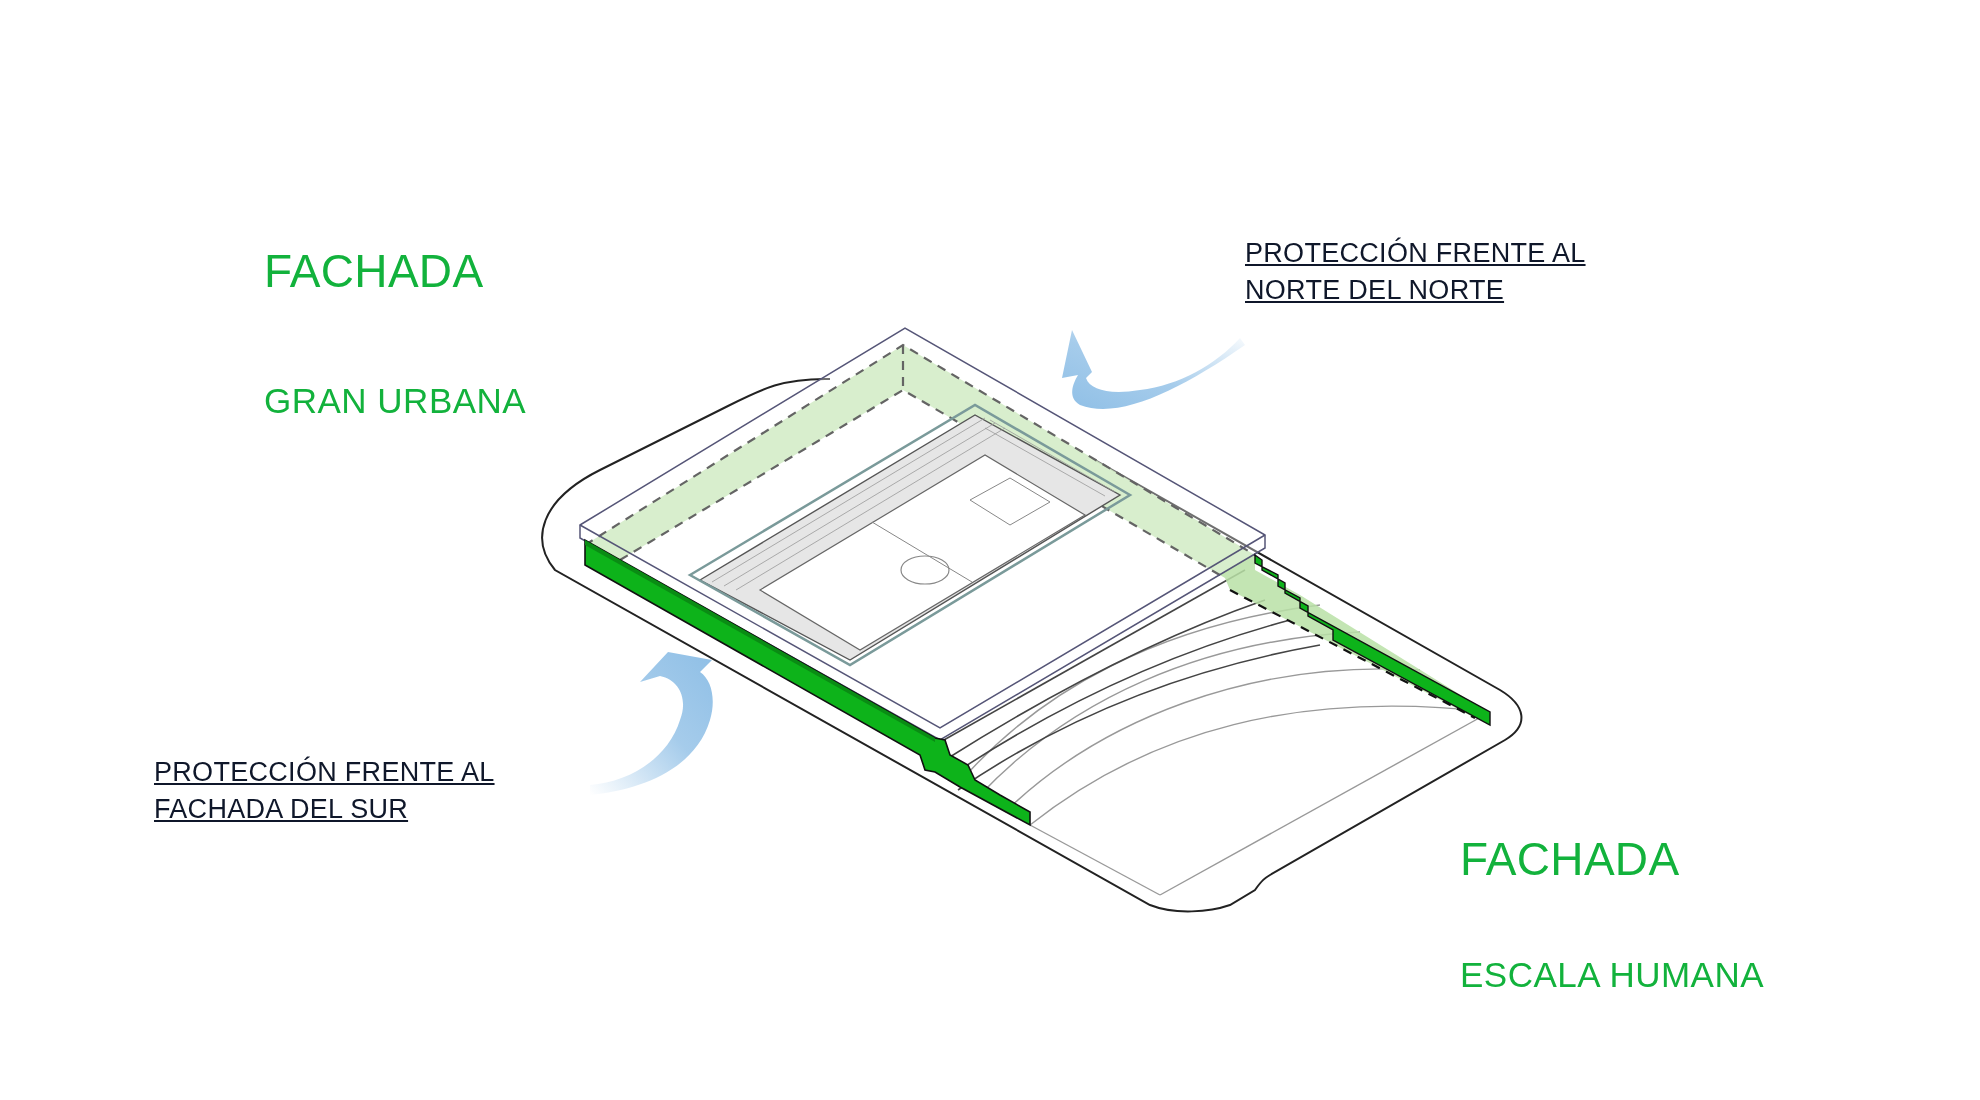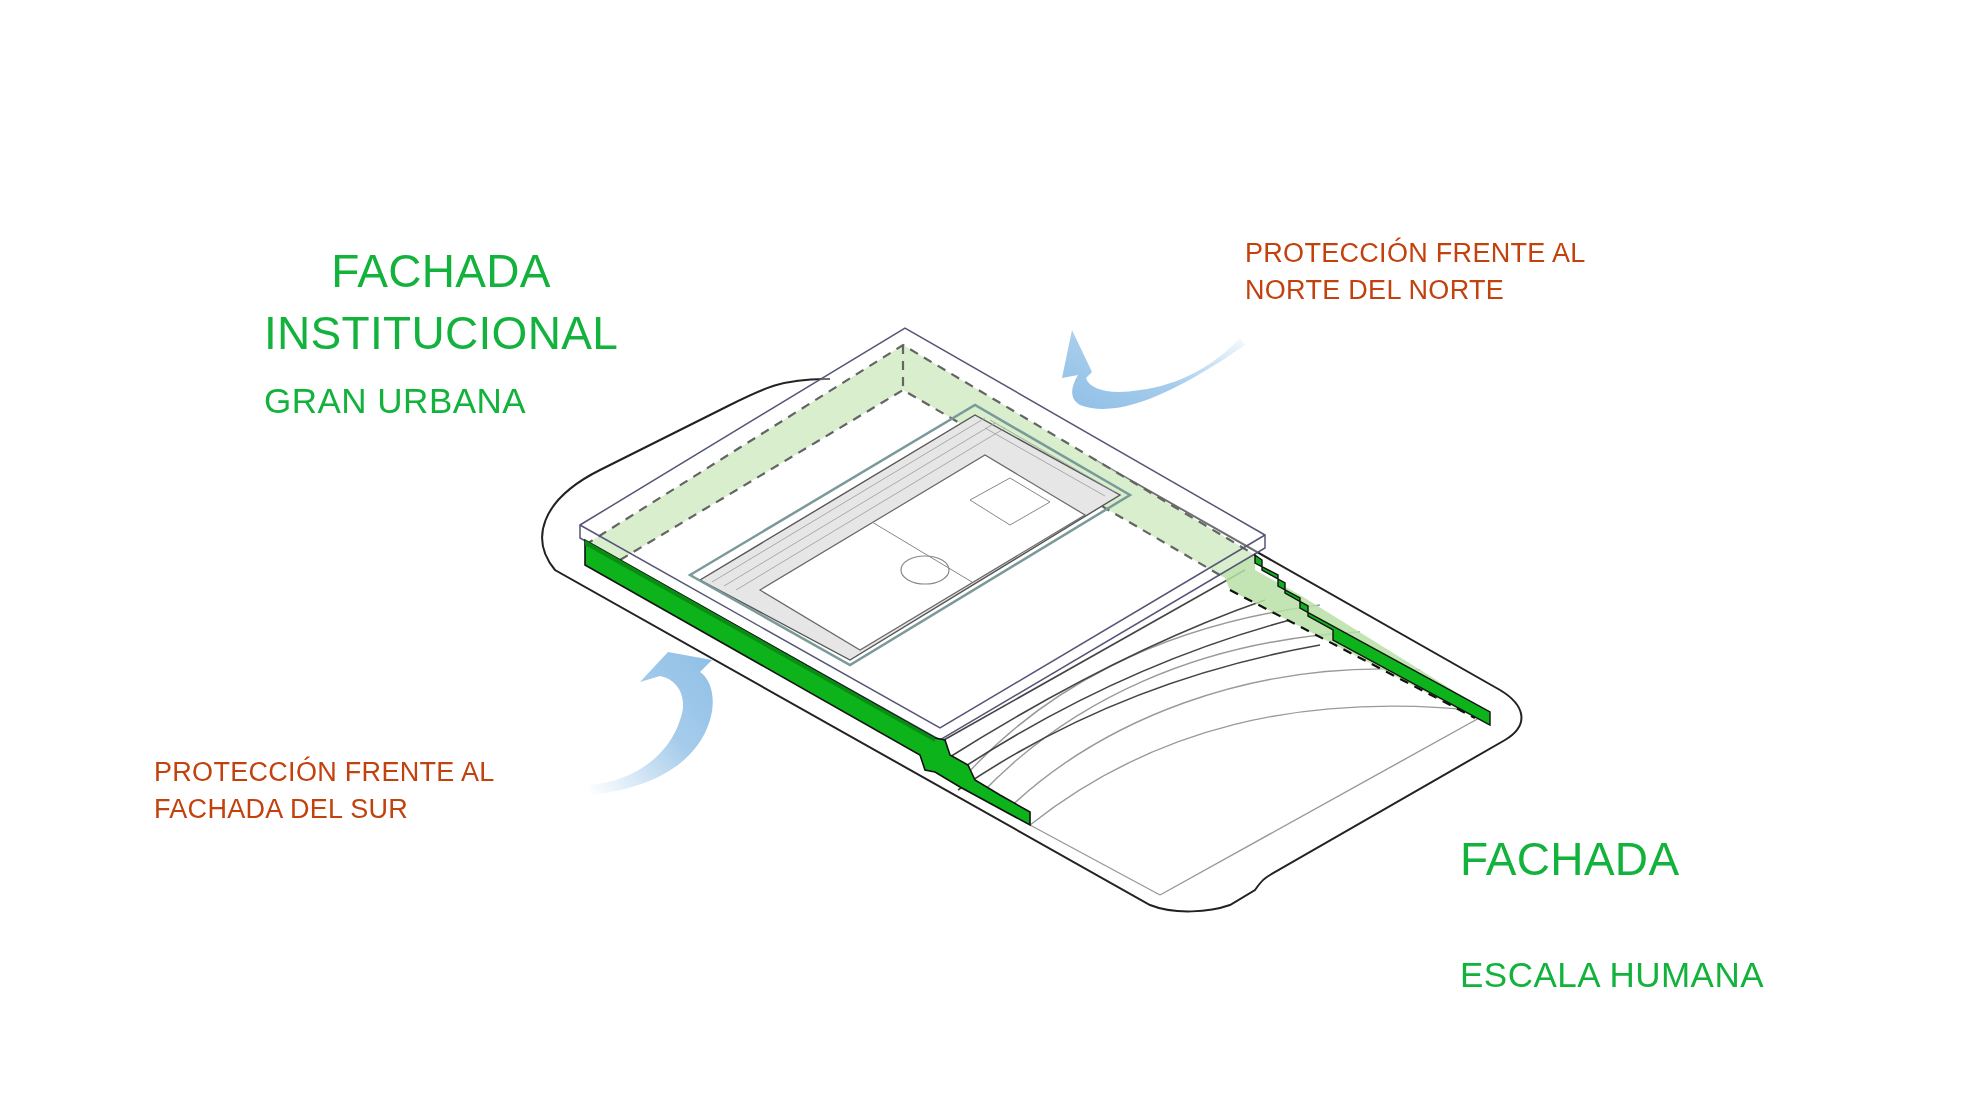--- a/index.html
+++ b/index.html
@@ -1,21 +1,21 @@
 <!DOCTYPE html>
 <html><head>
 <meta charset="utf-8">
 <style>
   html, body { margin: 0; padding: 0; background: #ffffff; }
   body { width: 1980px; height: 1100px; position: relative; overflow: hidden;
          font-family: "Liberation Sans", "DejaVu Sans", sans-serif; }
   .label { position: absolute; white-space: nowrap; }
-  .green-title { color: #12b23c; font-size: 46px; line-height: 62px; letter-spacing: 0.3px; text-align: center; }
+  .green-title { color: #12b23c; font-size: 46px; line-height: 62px; letter-spacing: 0.3px; }
   .green-sub { color: #12b23c; font-size: 35px; line-height: 46px; letter-spacing: 0.5px; }
-  .blue-note { color: #c2410c; font-size: 27px; line-height: 37px; letter-spacing: 0.3px; }
+  .blue-note { color: #0f172a; font-size: 27px; line-height: 37px; letter-spacing: 0.3px; text-decoration: underline; }
   svg.diagram { position: absolute; left: 0; top: 0; }
 </style>
 </head>
 <body>
 
 <svg class="diagram" width="1980" height="1100" viewBox="0 0 1980 1100">
   <defs>
     <linearGradient id="arrowN" x1="1" y1="0" x2="0" y2="1">
       <stop offset="0" stop-color="#8fbfe6" stop-opacity="0"></stop>
       <stop offset="0.55" stop-color="#8fbfe6" stop-opacity="0.8"></stop>
@@ -79,21 +79,20 @@
 
   <path d="M 1255 555 L 1262 560 L 1262 570 L 1285 583 L 1285 593 L 1308 606 L 1308 616 L 1333 630 L 1333 640 L 1490 725 L 1490 712 L 1300 608 L 1300 598 L 1278 586 L 1278 575 L 1255 563 Z" fill="#0db31a" stroke="#111" stroke-width="1.4"></path>
 
   <path d="M 1245 345 C 1180 390, 1120 420, 1080 405 C 1068 398, 1072 385, 1078 375 L 1062 378 L 1072 330 L 1092 372 L 1086 378 C 1090 390, 1110 395, 1140 390 C 1180 385, 1215 365, 1240 338 Z" fill="url(#arrowN)"></path>
 
   <path d="M 590 795 C 640 790, 695 770, 710 720 C 716 700, 712 680, 700 672 L 712 660 L 668 652 L 640 682 L 660 676 C 680 680, 688 700, 680 720 C 668 758, 630 782, 590 785 Z" fill="url(#arrowS)"></path>
 </svg>
 
 <div class="label green-title" style="left:264px; top:240px;">
   <div>FACHADA</div>
-  <div>INSTITUCIONAL</div>
 </div>
 <div class="label green-sub" style="left:264px; top:378px;">GRAN URBANA</div>
 
 <div class="label blue-note" style="left:1245px; top:235px;">
   <div>PROTECCIÓN FRENTE AL</div>
   <div>NORTE DEL NORTE</div>
 </div>
 
 <div class="label blue-note" style="left:154px; top:754px;">
   <div>PROTECCIÓN FRENTE AL</div>

